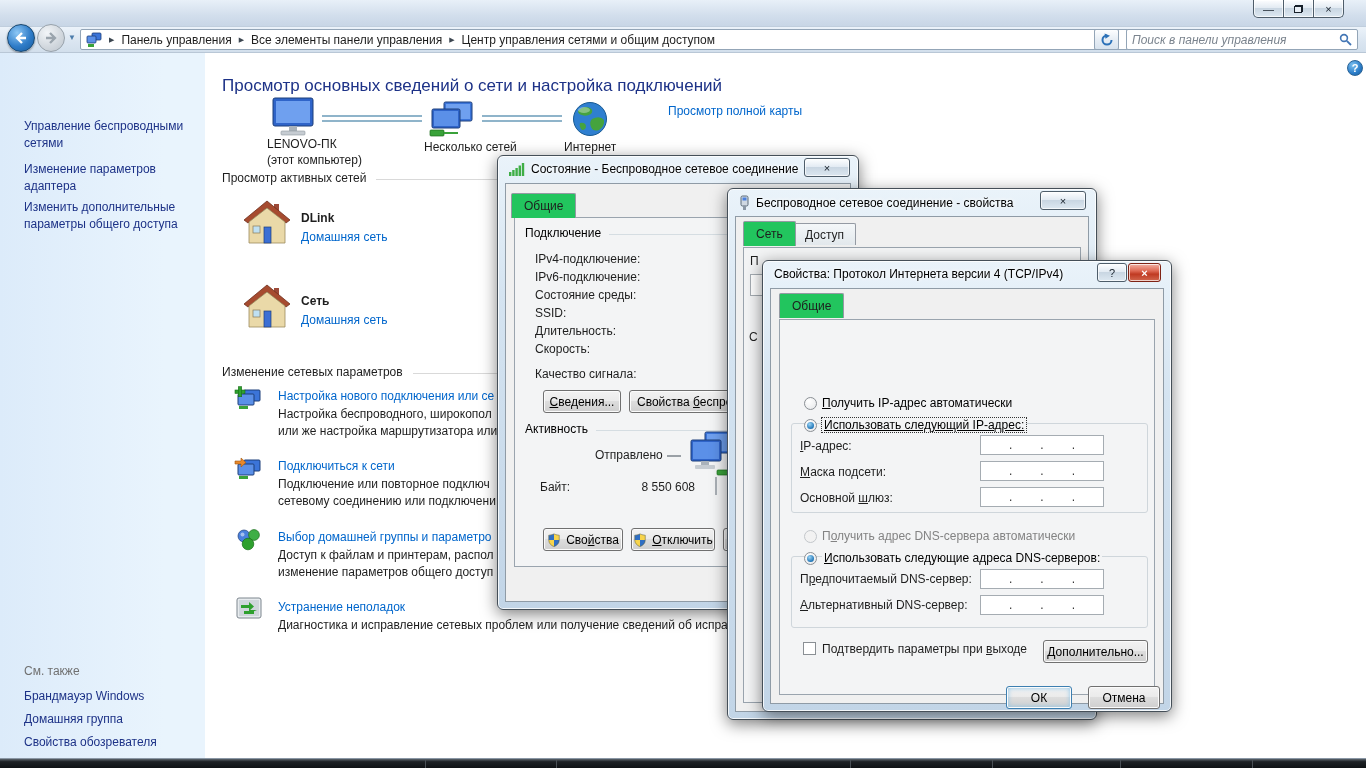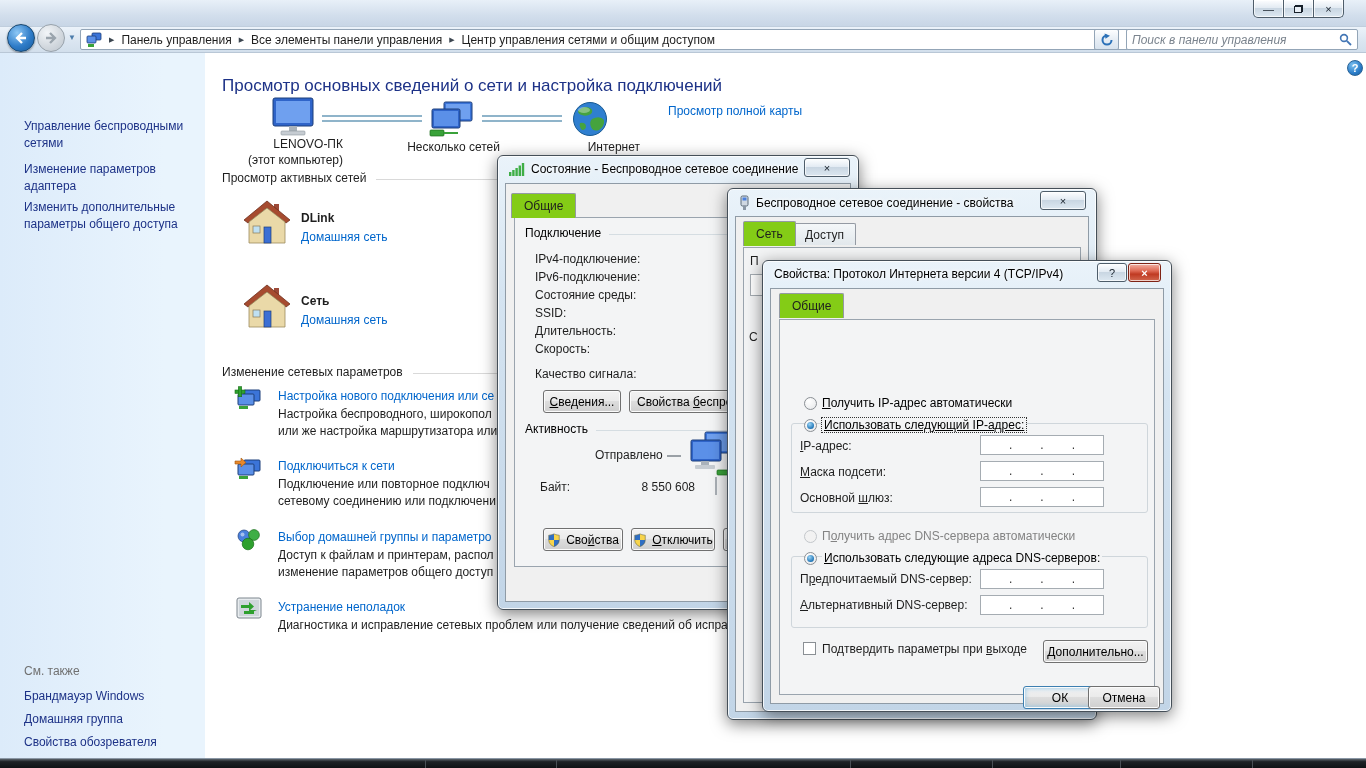--- a/index.html
+++ b/index.html
@@ -49,21 +49,21 @@
   .sidebar { position:absolute; left:0; top:53px; width:205px; height:705px;
     background:linear-gradient(90deg,#dcebfa,#e9f4fd 80%); }
   .side-link { position:absolute; left:24px; width:172px; color:#1d3287; line-height:17px; cursor:pointer; }
   .side-head { position:absolute; left:24px; color:#707070; }
 
   
   .content-title { position:absolute; left:222px; top:76px; font-size:17px; color:#1d3287; }
   .helpicon { position:absolute; left:1347px; top:60px; width:16px; height:16px; border-radius:50%;
     background:radial-gradient(circle at 35% 30%,#7dc1f0,#2a7cc8 60%,#1a5f9e); color:#fff; font-size:11px; font-weight:bold;
     display:flex; align-items:center; justify-content:center; border:1px solid #2a6396; }
-  .map-label { position:absolute; text-align:right; color:#1e1e1e; }
+  .map-label { position:absolute; text-align:left; color:#1e1e1e;margin-left:24px; }
   .map-link { position:absolute; color:#0066cc; cursor:pointer; }
   .connector { position:absolute; height:8px; }
   .connector::before, .connector::after { content:""; position:absolute; left:0; right:0; height:2px; background:#8fb4ca; }
   .connector::before { top:0; } .connector::after { top:5px; }
   .sect { position:absolute; display:flex; align-items:center; gap:10px; width:608px; }
   .sect .lbl { color:#1e1e1e; white-space:nowrap; }
   .sect .ln { flex:1; height:1px; background:#d9d9d9; margin-top:2px; }
   .net-name { position:absolute; font-weight:bold; color:#1e1e1e; }
   .net-type { position:absolute; color:#0066cc; cursor:pointer; }
   .task-link { position:absolute; color:#0066cc; white-space:nowrap; cursor:pointer; }
@@ -79,21 +79,21 @@
   .capbtn { position:absolute; top:2px; height:19px; border:1px solid #4e5d6a; border-radius:3px;
     background:linear-gradient(#fdfeff,#e3ebf3 45%,#c9d6e2 50%,#dde8f1);
     display:flex; align-items:center; justify-content:center; font-size:11px; color:#17202a;
     box-shadow:inset 0 0 0 1px rgba(255,255,255,.7); }
   .capbtn.red { background:linear-gradient(#f0b0a4,#df6a55 40%,#c03a22 60%,#d2684f);
     border-color:#7e2315; color:#fff; font-weight:bold; }
   .dlg-body { position:absolute; left:7px; right:7px; top:27px; bottom:7px;
     background:#f0f0f0; border:1px solid #8f9ba6; }
   .tab { position:absolute; padding:4px 11px 3px; background:linear-gradient(#f4f7f9,#e2e8ec);
     border:1px solid #949aa3; border-bottom:none; border-radius:2px 2px 0 0; color:#1e1e1e; cursor:pointer; }
-  .tab.active { background:#84cc16; padding:5px 12px 5px; z-index:3; }
+  .tab.active { background:#22c55e; padding:5px 12px 5px; z-index:3; }
   .tab-panel { position:absolute; border:1px solid #9aa4ae; background:#f3f4f5; }
   .grp { position:absolute; display:flex; align-items:center; gap:8px; }
   .grp .ln { flex:1; height:1px; background:#d5dde2; margin-top:2px; }
   .rowlbl { position:absolute; color:#1e1e1e; white-space:nowrap; }
   .btn { position:absolute; height:23px; border:1px solid #707070; border-radius:3px;
     background:linear-gradient(#f2f2f2,#ebebeb 45%,#dddddd 50%,#cfcfcf);
     box-shadow:inset 0 0 0 1px #fbfbfb; display:flex; align-items:center; justify-content:center;
     gap:5px; font-size:12px; color:#000; cursor:pointer; white-space:nowrap; }
   .btn.left { justify-content:flex-start; padding-left:7px; }
   .btn.default { border-color:#3c7fb1; box-shadow:inset 0 0 0 1px #fbfbfb, inset 0 0 5px 1px #8fc6e9; }
@@ -451,21 +451,21 @@
             <span>.</span>
             <span>.</span>
         </div>
 
         <div class="cb" style="left:23px;top:322px"></div>
         <div class="rowlbl" style="left:42px;top:322px"><span>Подтвердить параметры при <u>в</u>ыходе</span></div>
         <div class="btn" style="left:263px;top:320px;width:105px">
             <span><u>Д</u>ополнительно...</span>
           </div>
       </div>
-      <div class="btn default" style="left:252px;top:397px;width:74px">
+      <div class="btn default" style="left:235px;top:397px;width:66px">
           <span>ОК</span>
         </div>
       <div class="btn" style="left:317px;top:397px;width:72px">
           <span>Отмена</span>
         </div>
     </div>
   </div>
 
   <div class="taskbar">
     <div class="tseg" style="left:425px"></div>

